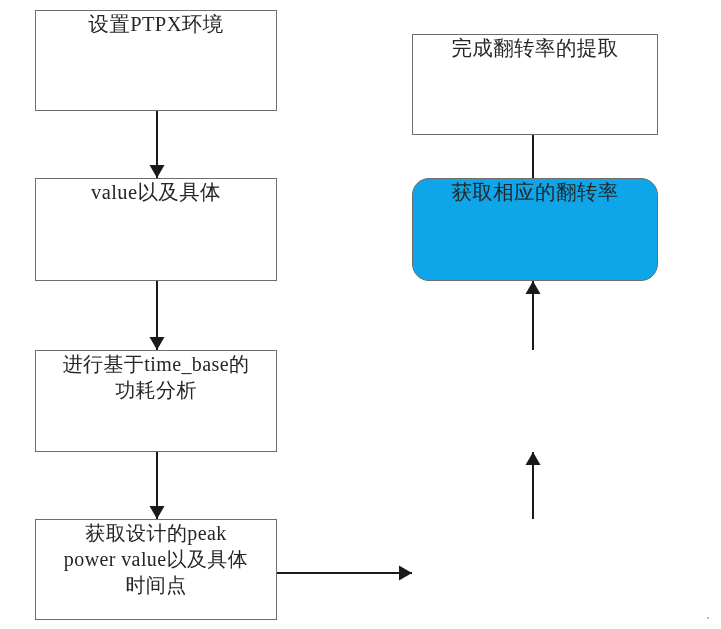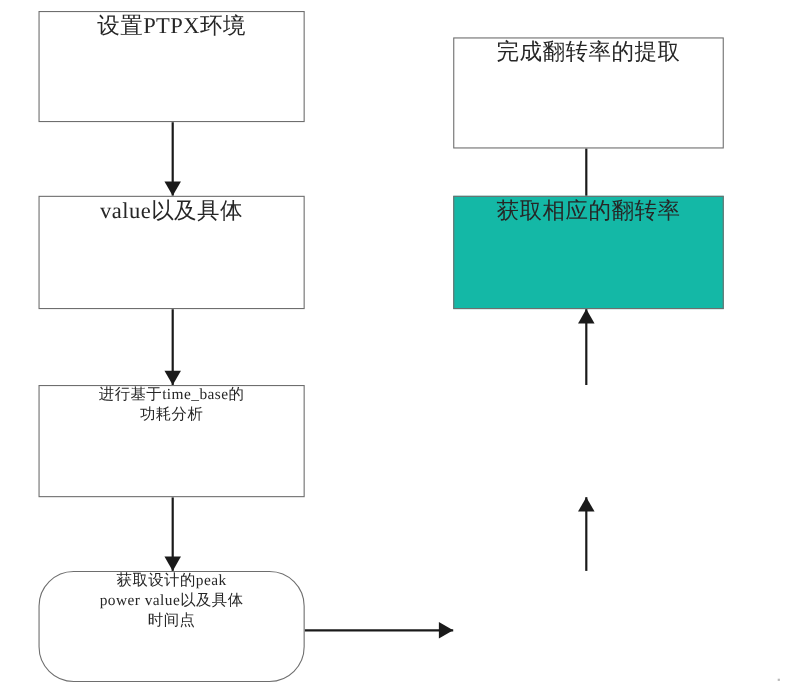--- a/index.html
+++ b/index.html
@@ -43,21 +43,21 @@
     padding: 0 8px;
     box-sizing: border-box;
     font-size: 20.5px;
     line-height: 1.32;
     letter-spacing: 0.4px;
     white-space: pre-line;
     color: #262626;
   }
   .node.two-line .node-label,
   .node.three-line .node-label {
-    font-size: 14px;
+    font-size: 20px;
     line-height: 1.30;
   }
   .speck {
     position: absolute;
     width: 2px;
     height: 2px;
     background: #b9b9b9;
   }
 </style>
 </head>
@@ -109,29 +109,29 @@
 
   <div class="node" id="node-prepare-design-files" style="left: 35px; top: 178px; width: 242px; height: 103px; border-color: rgb(110, 110, 110); background: rgb(255, 255, 255); color: rgb(38, 38, 38);">
     <span class="node-label">value以及具体</span>
   </div>
 
   <div class="node two-line" id="node-time-base-power-analysis" style="left: 35px; top: 350px; width: 242px; height: 102px; border-color: rgb(110, 110, 110); background: rgb(255, 255, 255); color: rgb(38, 38, 38);">
     <span class="node-label">进行基于time_base的
 功耗分析</span>
   </div>
 
-  <div class="node three-line" id="node-get-peak-power-value" style="left: 35px; top: 519px; width: 242px; height: 101px; border-color: rgb(110, 110, 110); background: rgb(255, 255, 255); color: rgb(38, 38, 38); border-radius: 32px;">
+  <div class="node three-line" id="node-get-peak-power-value" style="left: 35px; top: 519px; width: 242px; height: 101px; border-color: rgb(110, 110, 110); background: rgb(255, 255, 255); color: rgb(38, 38, 38);">
     <span class="node-label">获取设计的peak
 power value以及具体
 时间点</span>
   </div>
 
 
 
-  <div class="node" id="node-get-toggle-rate" style="left: 412px; top: 178px; width: 246px; height: 103px; border-color: rgb(110, 110, 110); background: #14b8a6; color: rgb(38, 38, 38);">
+  <div class="node" id="node-get-toggle-rate" style="left: 412px; top: 178px; width: 246px; height: 103px; border-color: rgb(110, 110, 110); background: #0ea5e9; color: rgb(38, 38, 38); border-radius: 17px;">
     <span class="node-label">获取相应的翻转率</span>
   </div>
 
   <div class="node" id="node-finish-toggle-rate-extraction" style="left: 412px; top: 10px; width: 246px; height: 101px; border-color: rgb(110, 110, 110); background: rgb(255, 255, 255); color: rgb(38, 38, 38); margin-top: 24px;">
     <span class="node-label">完成翻转率的提取</span>
   </div>
 
   <div class="speck" style="left:707px; top:617px;"></div>
 
 </div>

